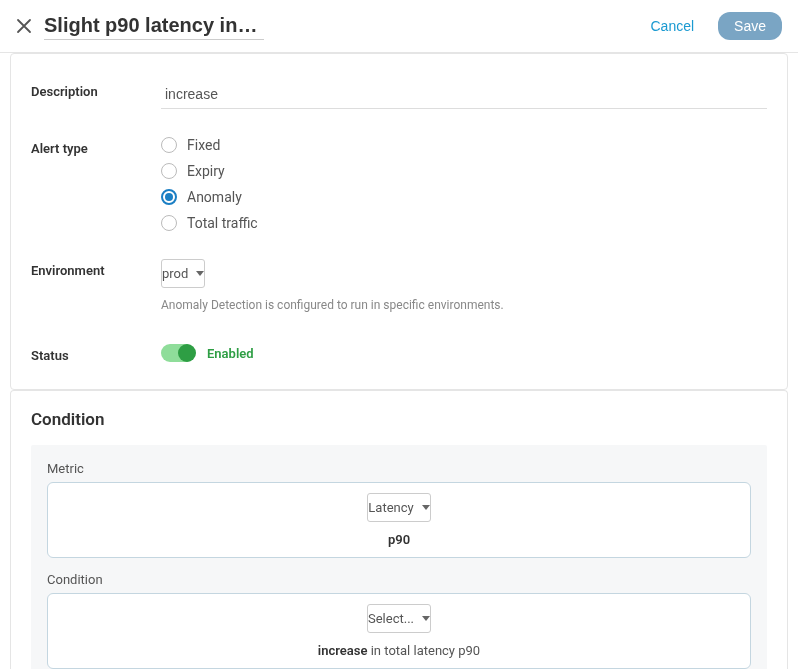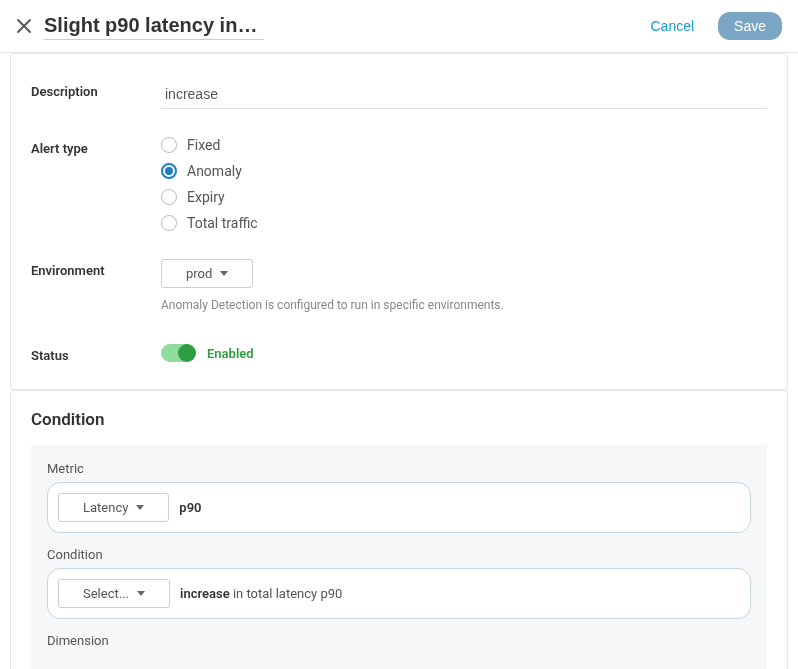--- a/index.html
+++ b/index.html
@@ -87,21 +87,21 @@
     .radio-circle {
       width: 16px; height: 16px; border-radius: 50%;
       border: 1px solid #bbb; display: flex; align-items: center; justify-content: center;
       flex-shrink: 0;
     }
     .radio-circle.selected { border: 2px solid #1b7fc4; }
     .radio-dot { width: 8px; height: 8px; border-radius: 50%; background: #1b7fc4; }
     .radio-label { color: #555; font-size: 14px; }
     .dropdown {
       display: inline-flex; align-items: center; gap: 8px;
-      border: 1px solid #ccc; padding: 6px 24px; border-radius: 3px;
+      border: 1px solid #ccc; padding: 6px 0; border-radius: 3px;
       cursor: pointer; font-size: 13px; color: #555; background: #fff;
     }
     .caret {
       width: 0; height: 0; border-left: 4px solid transparent; border-right: 4px solid transparent;
       border-top: 5px solid #666;
     }
     .hint { color: #888; font-size: 12px; margin-top: 10px; }
     .toggle {
       width: 34px; height: 18px; border-radius: 10px; background: #8fdd9a;
       position: relative; display: inline-block;
@@ -113,23 +113,23 @@
     .status-wrap { display: flex; align-items: center; gap: 12px; }
     .status-text { color: #2e9e44; font-weight: 600; font-size: 13px; }
     .condition-title {
       font-size: 17px; font-weight: 600; padding: 0 20px 16px 20px; color: #333;
     }
     .condition-body {
       background: #f6f7f8; margin: 0 20px; padding: 16px; border-radius: 2px;
     }
     .sub-label { font-size: 13px; color: #555; margin-bottom: 6px; }
     .condition-box {
-      border: 1px solid #c4d6e0; border-radius: 13px; background: #fff;
+      border: 1px solid #c4d6e0; border-radius: 6px; background: #fff;
       padding: 10px; display: flex; align-items: center; gap: 10px;
-      margin-bottom: 14px; font-size: 13px; color: #555;
+      margin-bottom: 14px; font-size: 13px; color: #555; flex-direction: column;
     }
     .condition-box:last-child { margin-bottom: 0; }
     .bold { font-weight: 600; color: #333; text-align: center; }
   </style>
 </head>
 <body>
 
 <div class="header">
   <span class="close-icon">
     <svg viewBox="0 0 16 16" width="16" height="16">
@@ -153,28 +153,28 @@
 
   <div class="form-row" style="margin-top:12px;">
     <div class="form-label">Alert type</div>
     <div class="form-control">
       <div class="radio-group">
         <div class="radio-item">
           <span class="radio-circle"></span>
           <span class="radio-label">Fixed</span>
         </div>
         <div class="radio-item">
+          <span class="radio-circle"></span>
+          <span class="radio-label">Expiry</span>
+        </div>
+        <div class="radio-item">
           <span class="radio-circle selected">
               <span class="radio-dot"></span>
             </span>
           <span class="radio-label">Anomaly</span>
-        </div>
-        <div class="radio-item">
-          <span class="radio-circle"></span>
-          <span class="radio-label">Expiry</span>
         </div>
         <div class="radio-item">
           <span class="radio-circle"></span>
           <span class="radio-label">Total traffic</span>
         </div>
       </div>
     </div>
   </div>
 
   <div class="form-row" style="margin-top:12px;">

